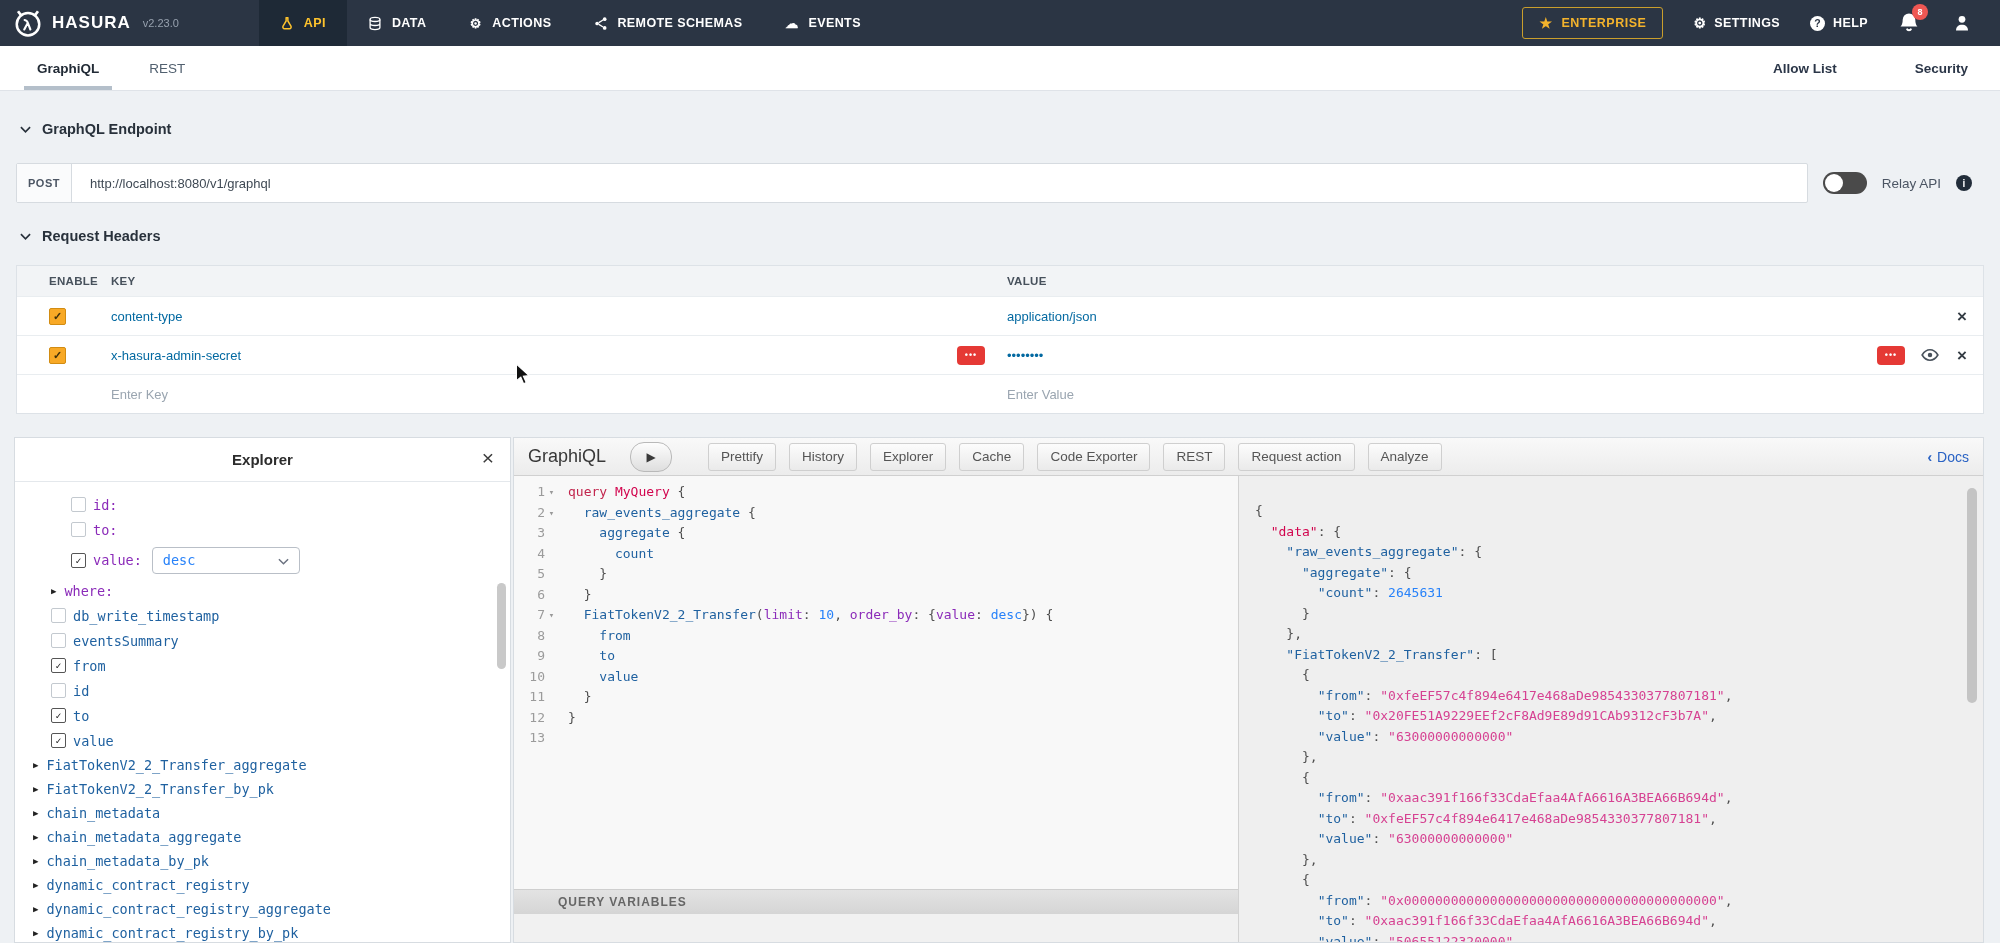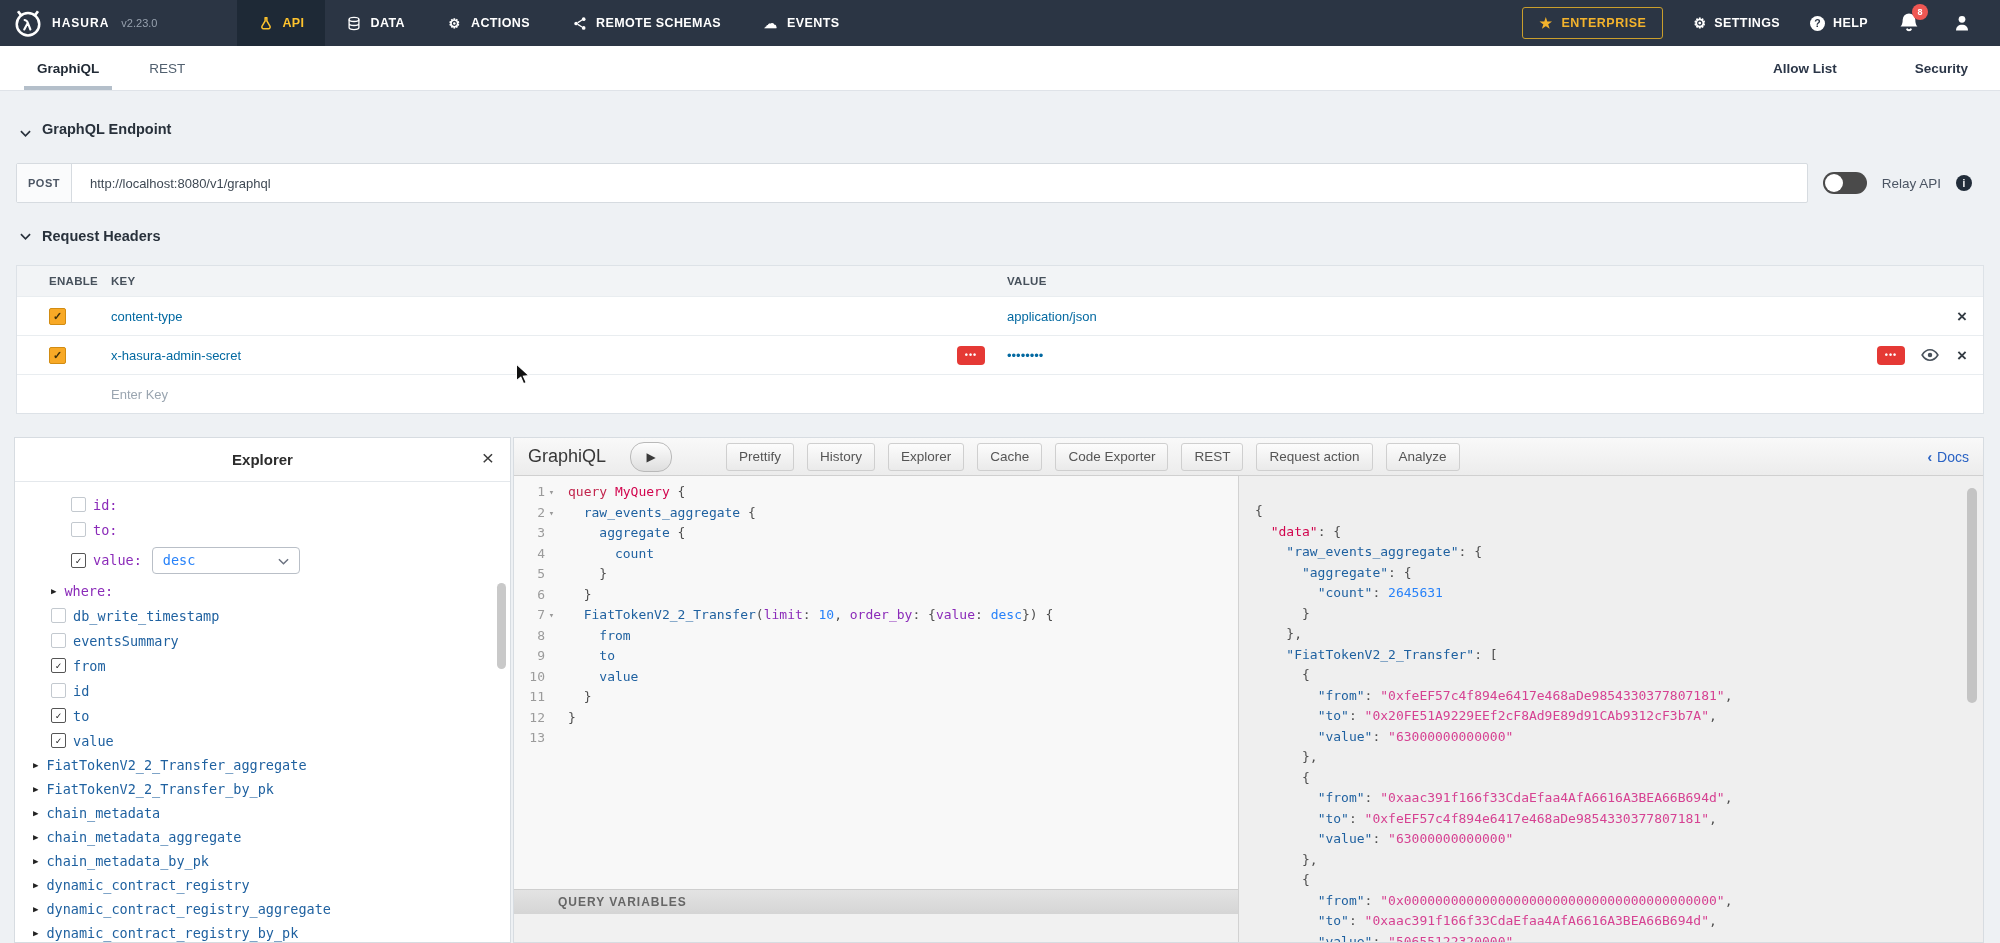--- a/index.html
+++ b/index.html
@@ -2,21 +2,21 @@
 <html><head>
 <meta charset="utf-8">
 <style>
   html,body{margin:0;padding:0;background:#e8ebee;}
   .screen{position:relative;width:2000px;height:943px;overflow:hidden;background:#eef1f4;
     font-family:"Liberation Sans",sans-serif;-webkit-font-smoothing:antialiased;}
   
   .navbar{position:absolute;top:0;left:0;right:0;height:46px;background:#2b3544;display:flex;align-items:stretch;z-index:5;}
   .brand{display:flex;align-items:center;padding-left:13px;}
   .brand-logo{width:30px;height:30px;margin-right:9px;}
-  .brand-name{color:#fff;font-weight:bold;font-size:12px;letter-spacing:1px;}
+  .brand-name{color:#fff;font-weight:bold;font-size:17px;letter-spacing:1px;}
   .brand-version{color:#97a1ae;font-size:11px;margin-left:12px;align-self:center;}
   .nav-items{display:flex;margin-left:32px;align-items:stretch;padding-left:48px;}
   .nav-item{display:flex;align-items:center;gap:9px;padding:0 21px;font-size:12.5px;font-weight:bold;
     color:#fff;letter-spacing:.4px;cursor:pointer;}
   .nav-item .nicon{display:inline-flex;width:15px;height:15px;align-items:center;justify-content:center;font-size:13px;}
   .nav-item.active{background:#1e2936;color:#fec32d;}
   .nav-right{margin-left:auto;display:flex;align-items:center;gap:30px;padding-right:28px;}
   .enterprise-btn{display:flex;align-items:center;gap:9px;border:1px solid #c99e2c;border-radius:3px;
     padding:7px 16px;color:#f3b32c;font-weight:bold;font-size:12.5px;letter-spacing:.5px;cursor:pointer;}
   .nav-util{display:flex;align-items:center;gap:8px;color:#fff;font-weight:bold;font-size:12.5px;letter-spacing:.4px;cursor:pointer;}
@@ -196,21 +196,21 @@
       </div>
     <div class="tab">
         <span>REST</span>
       </div>
     <div class="tab-links">
       <span class="tab-link">Allow List</span>
       <span class="tab-link">Security</span>
     </div>
   </div>
 
-  <div class="section-head" style="top:121px;align-items:flex-end;">
+  <div class="section-head" style="top:121px;">
     <svg class="chev" viewBox="0 0 12 7">
       <path d="M1 1l5 5 5-5" fill="none" stroke="#28313b" stroke-width="1.8"></path>
       </svg>
     <span>GraphQL Endpoint</span>
   </div>
   <div class="endpoint-bar">
     <div class="post-seg">POST</div>
     <div class="url-input">http://localhost:8080/v1/graphql</div>
   </div>
   <div class="relay-cluster">
@@ -264,20 +264,23 @@
               </svg>
             </div>
             <div class="right-ic x-ic" style="right: 16px;">×</div>
           </div>
         </div>
         <div class="tbl-row">
           <div class="col-enable"></div>
           <div class="col-key">
             <span class="cell-text placeholder">Enter Key</span>
           </div>
+          <div class="col-value">
+            <span class="cell-text placeholder">Enter Value</span>
+          </div>
         </div>
       </div>
   </div>
 
   <div class="playground">
 
     <div class="explorer-panel">
       <div class="explorer-head">
         <span class="explorer-title">Explorer</span>
         <span class="explorer-close">×</span>
@@ -364,21 +367,21 @@
         </div>
       <div class="vthumb" style="top:145px;height:86px;right:4px;"></div>
     </div>
 
     <div class="gql-panel">
       <div class="gql-toolbar">
         <span class="gql-title">GraphiQL</span>
         <div class="exec-btn">
           <span>▶</span>
         </div>
-        <div style="display:flex;gap:13px;margin-left:40px;" id="tb-buttons">
+        <div style="display:flex;gap:13px;margin-left:22px;" id="tb-buttons">
             <div class="tb-btn">Prettify</div>
             <div class="tb-btn">History</div>
             <div class="tb-btn">Explorer</div>
             <div class="tb-btn">Cache</div>
             <div class="tb-btn">Code Exporter</div>
             <div class="tb-btn">REST</div>
             <div class="tb-btn">Request action</div>
             <div class="tb-btn">Analyze</div>
           </div>
         <div class="docs-link">

